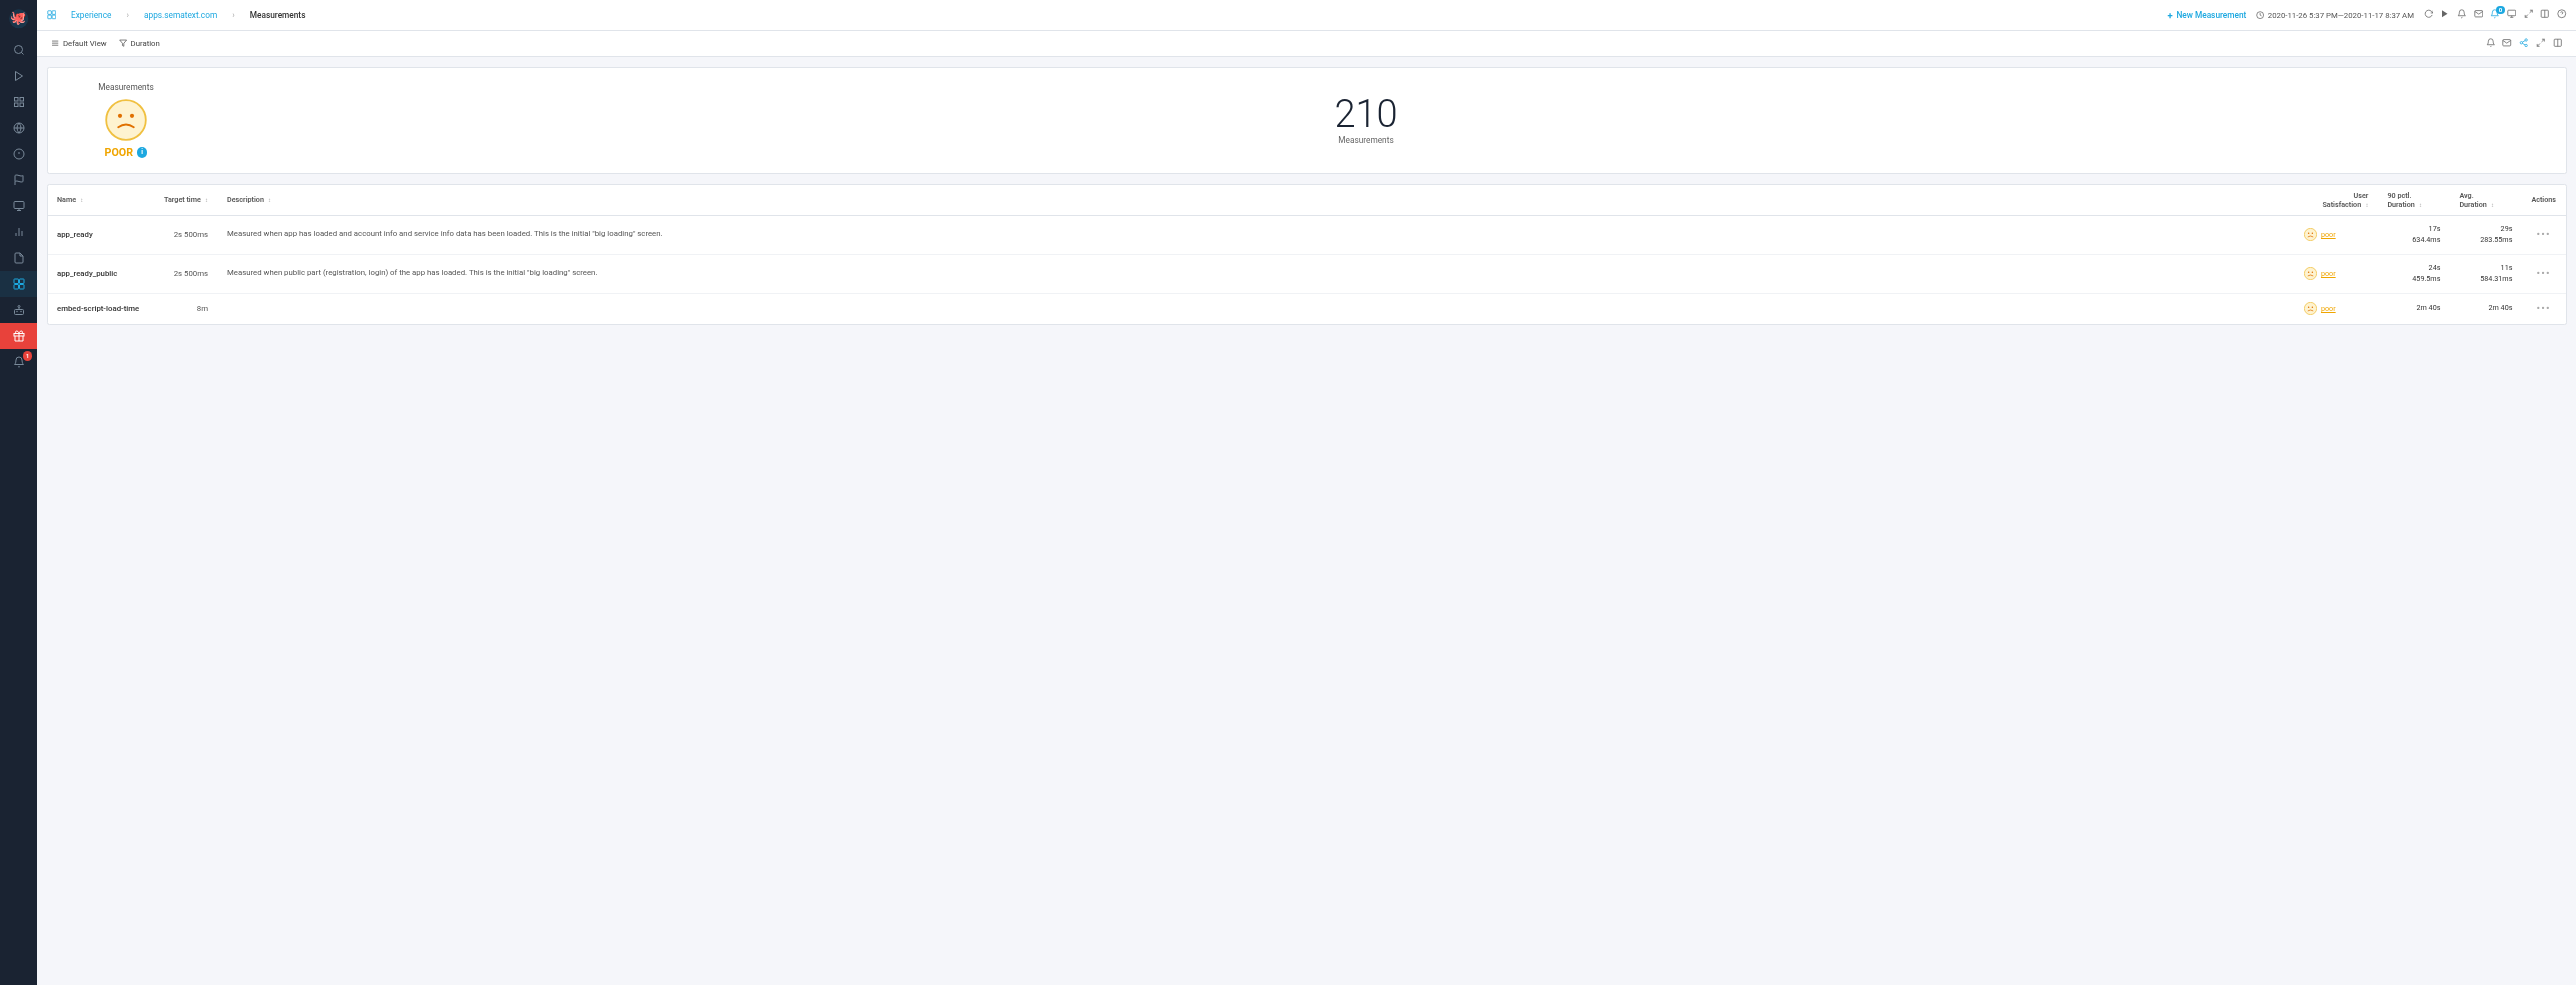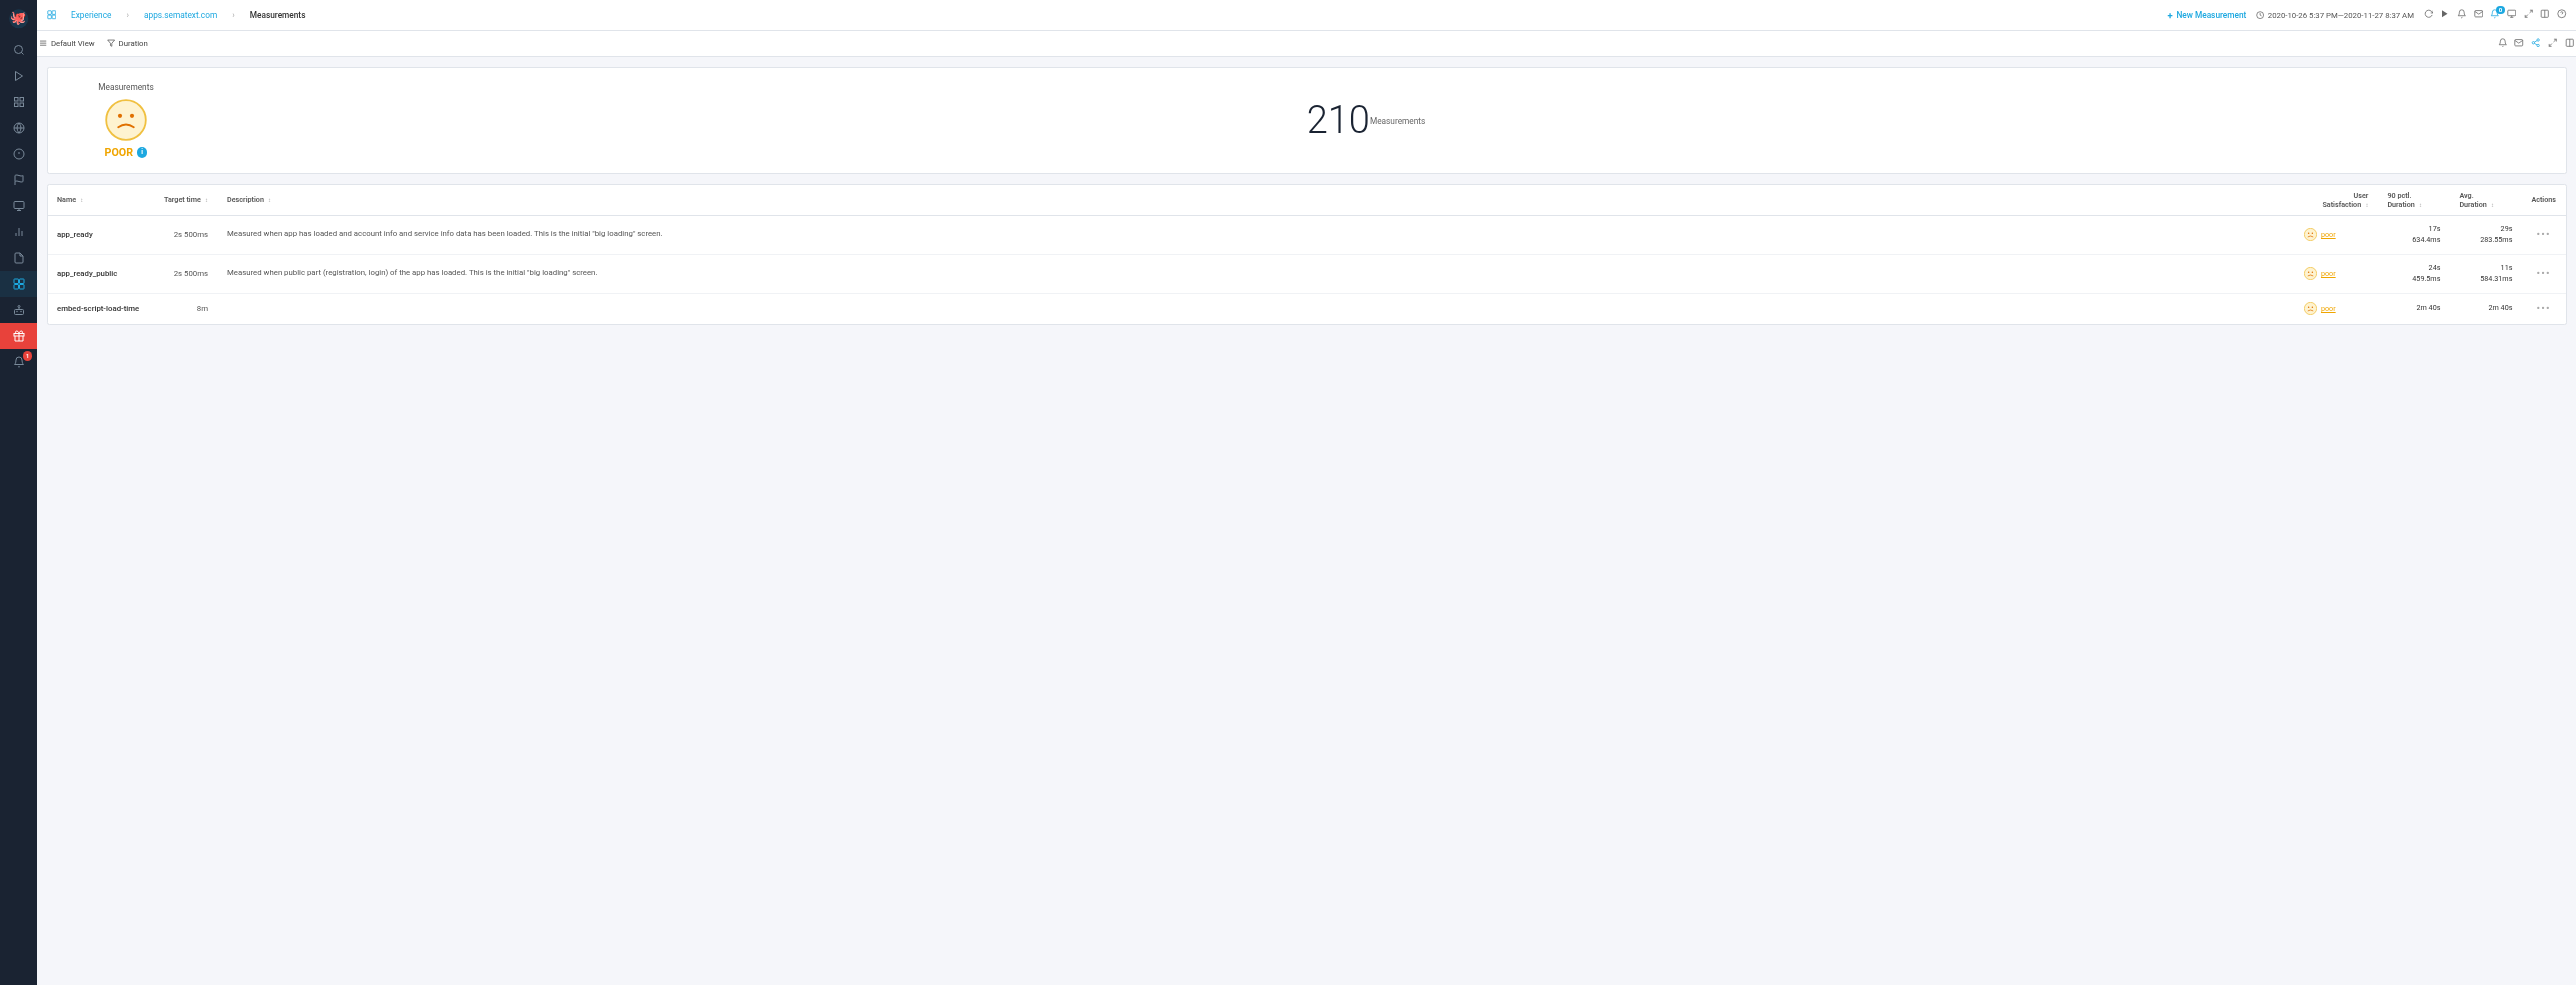--- a/index.html
+++ b/index.html
@@ -127,21 +127,21 @@
       position: relative;
     }
 
     
     .toolbar {
       background: #fff;
       border-bottom: 0.6px solid #e0e4ea;
       height: 26px;
       display: flex;
       align-items: center;
-      padding: 0 2px;
+      padding: 0 14px;
       gap: 12px;
       flex-shrink: 0;
       justify-content: space-between;
     }
     .toolbar-left { display: flex; align-items: center; gap: 12px; }
     .toolbar-right { display: flex; align-items: center; gap: 7.2px; }
     .toolbar-btn {
       display: flex;
       align-items: center;
       gap: 3.6px;
@@ -205,21 +205,21 @@
       align-items: center;
       justify-content: center;
       font-weight: bold;
       cursor: pointer;
     }
     .summary-stats {
       flex: 1;
       display: flex;
       align-items: center;
       justify-content: center;
-      flex-direction: row;
+      flex-direction: column;
     }
     .stats-number {
       font-size: 38px;
       font-weight: 300;
       color: #1a2332;
       line-height: 1;
     }
     .stats-label {
       font-size: 8.3px;
       color: #666;
@@ -450,21 +450,21 @@
       <div class="new-measurement-btn">
         <span style="font-size:9.5px;font-weight:bold;">+</span>
         <span>New Measurement</span>
       </div>
 
       <div class="datetime-range">
         <svg width="8.3" height="8.3" viewBox="0 0 24 24" fill="none" stroke="currentColor" stroke-width="2">
             <circle cx="12" cy="12" r="10"></circle>
             <polyline points="12,6 12,12 16,14"></polyline>
           </svg>
-        <span>2020-10-26 5:37 PM—2020-11-27 8:37 AM</span>
+        <span>2020-11-26 5:37 PM—2020-11-17 8:37 AM</span>
       </div>
 
       <div class="topnav-actions">
         <div class="topnav-icon-btn">
           <svg width="9.5" height="9.5" viewBox="0 0 24 24" fill="none" stroke="currentColor" stroke-width="2">
               <polyline points="23,4 23,10 17,10"></polyline>
               <path d="M20.49 15a9 9 0 1 1-2.12-9.36L23 10"></path>
             </svg>
         </div>
         <div class="topnav-icon-btn">

